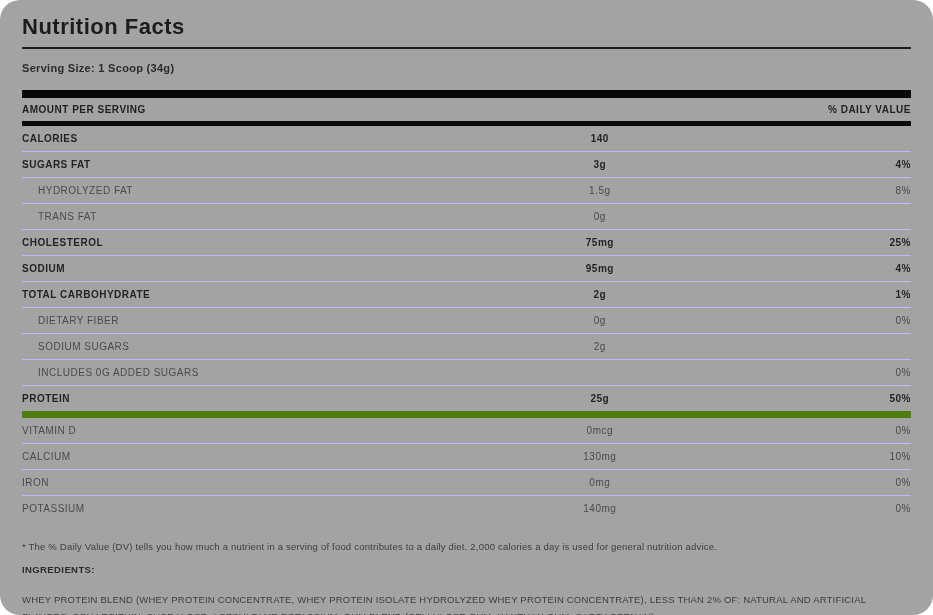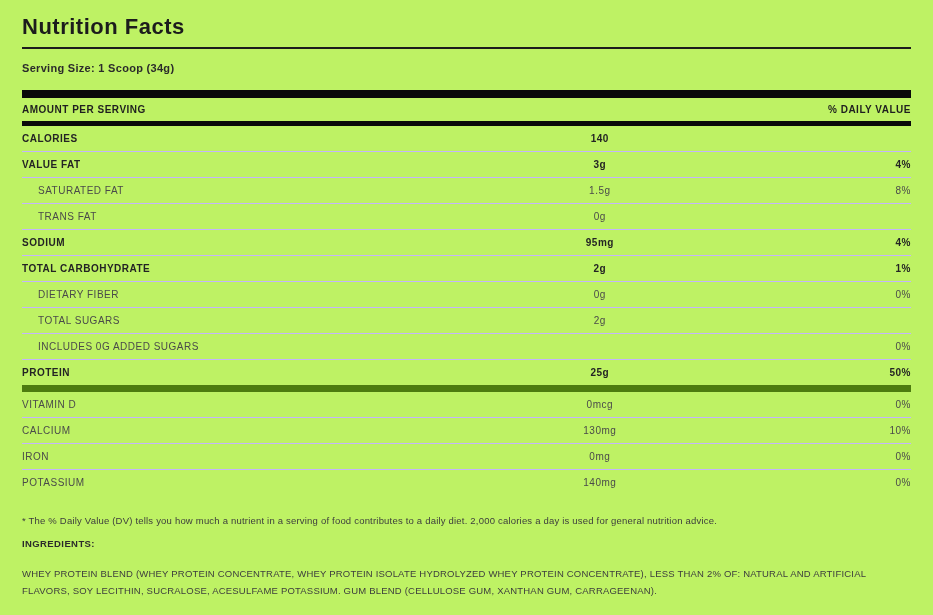--- a/index.html
+++ b/index.html
@@ -7,22 +7,23 @@
     padding: 0;
     background: #ffffff;
     font-family: "Liberation Sans", sans-serif;
     color: #222;
   }
   .page {
     width: 933px;
     height: 615px;
     box-sizing: border-box;
     padding: 14px 22px 0 22px;
-    background: #bef264;
+    background: #a3a3a3;
     overflow: hidden;
+    border-radius: 20px;
   }
   .title {
     font-size: 22px;
     font-weight: 700;
     letter-spacing: 0.5px;
     color: #1c1c1c;
     padding-bottom: 7px;
     border-bottom: 2px solid #1c1c1c;
     margin: 0;
   }
@@ -116,58 +117,63 @@
   <div class="bar-mid"></div>
 
   <div id="rows">
     <div class="row bold">
       <span class="nname">CALORIES</span>
       <span class="namount">140</span>
       <span class="ndv"></span>
     </div>
 
     <div class="row bold">
-      <span class="nname">VALUE FAT</span>
+      <span class="nname">SUGARS FAT</span>
       <span class="namount">3g</span>
       <span class="ndv">4%</span>
     </div>
 
     <div class="row indent">
-      <span class="nname">SATURATED FAT</span>
+      <span class="nname">HYDROLYZED FAT</span>
       <span class="namount">1.5g</span>
       <span class="ndv">8%</span>
     </div>
 
     <div class="row indent">
       <span class="nname">TRANS FAT</span>
       <span class="namount">0g</span>
       <span class="ndv"></span>
     </div>
 
+    <div class="row bold">
+      <span class="nname">CHOLESTEROL</span>
+      <span class="namount">75mg</span>
+      <span class="ndv">25%</span>
+    </div>
 
     <div class="row bold">
       <span class="nname">SODIUM</span>
       <span class="namount">95mg</span>
       <span class="ndv">4%</span>
     </div>
 
     <div class="row bold">
       <span class="nname">TOTAL CARBOHYDRATE</span>
       <span class="namount">2g</span>
       <span class="ndv">1%</span>
     </div>
 
     <div class="row indent">
       <span class="nname">DIETARY FIBER</span>
       <span class="namount">0g</span>
       <span class="ndv">0%</span>
     </div>
 
     <div class="row indent">
-      <span class="nname">TOTAL SUGARS</span>
+      <span class="nname">SODIUM SUGARS</span>
       <span class="namount">2g</span>
       <span class="ndv"></span>
     </div>
 
     <div class="row indent">
       <span class="nname">INCLUDES 0G ADDED SUGARS</span>
       <span class="namount"></span>
       <span class="ndv">0%</span>
     </div>
 

